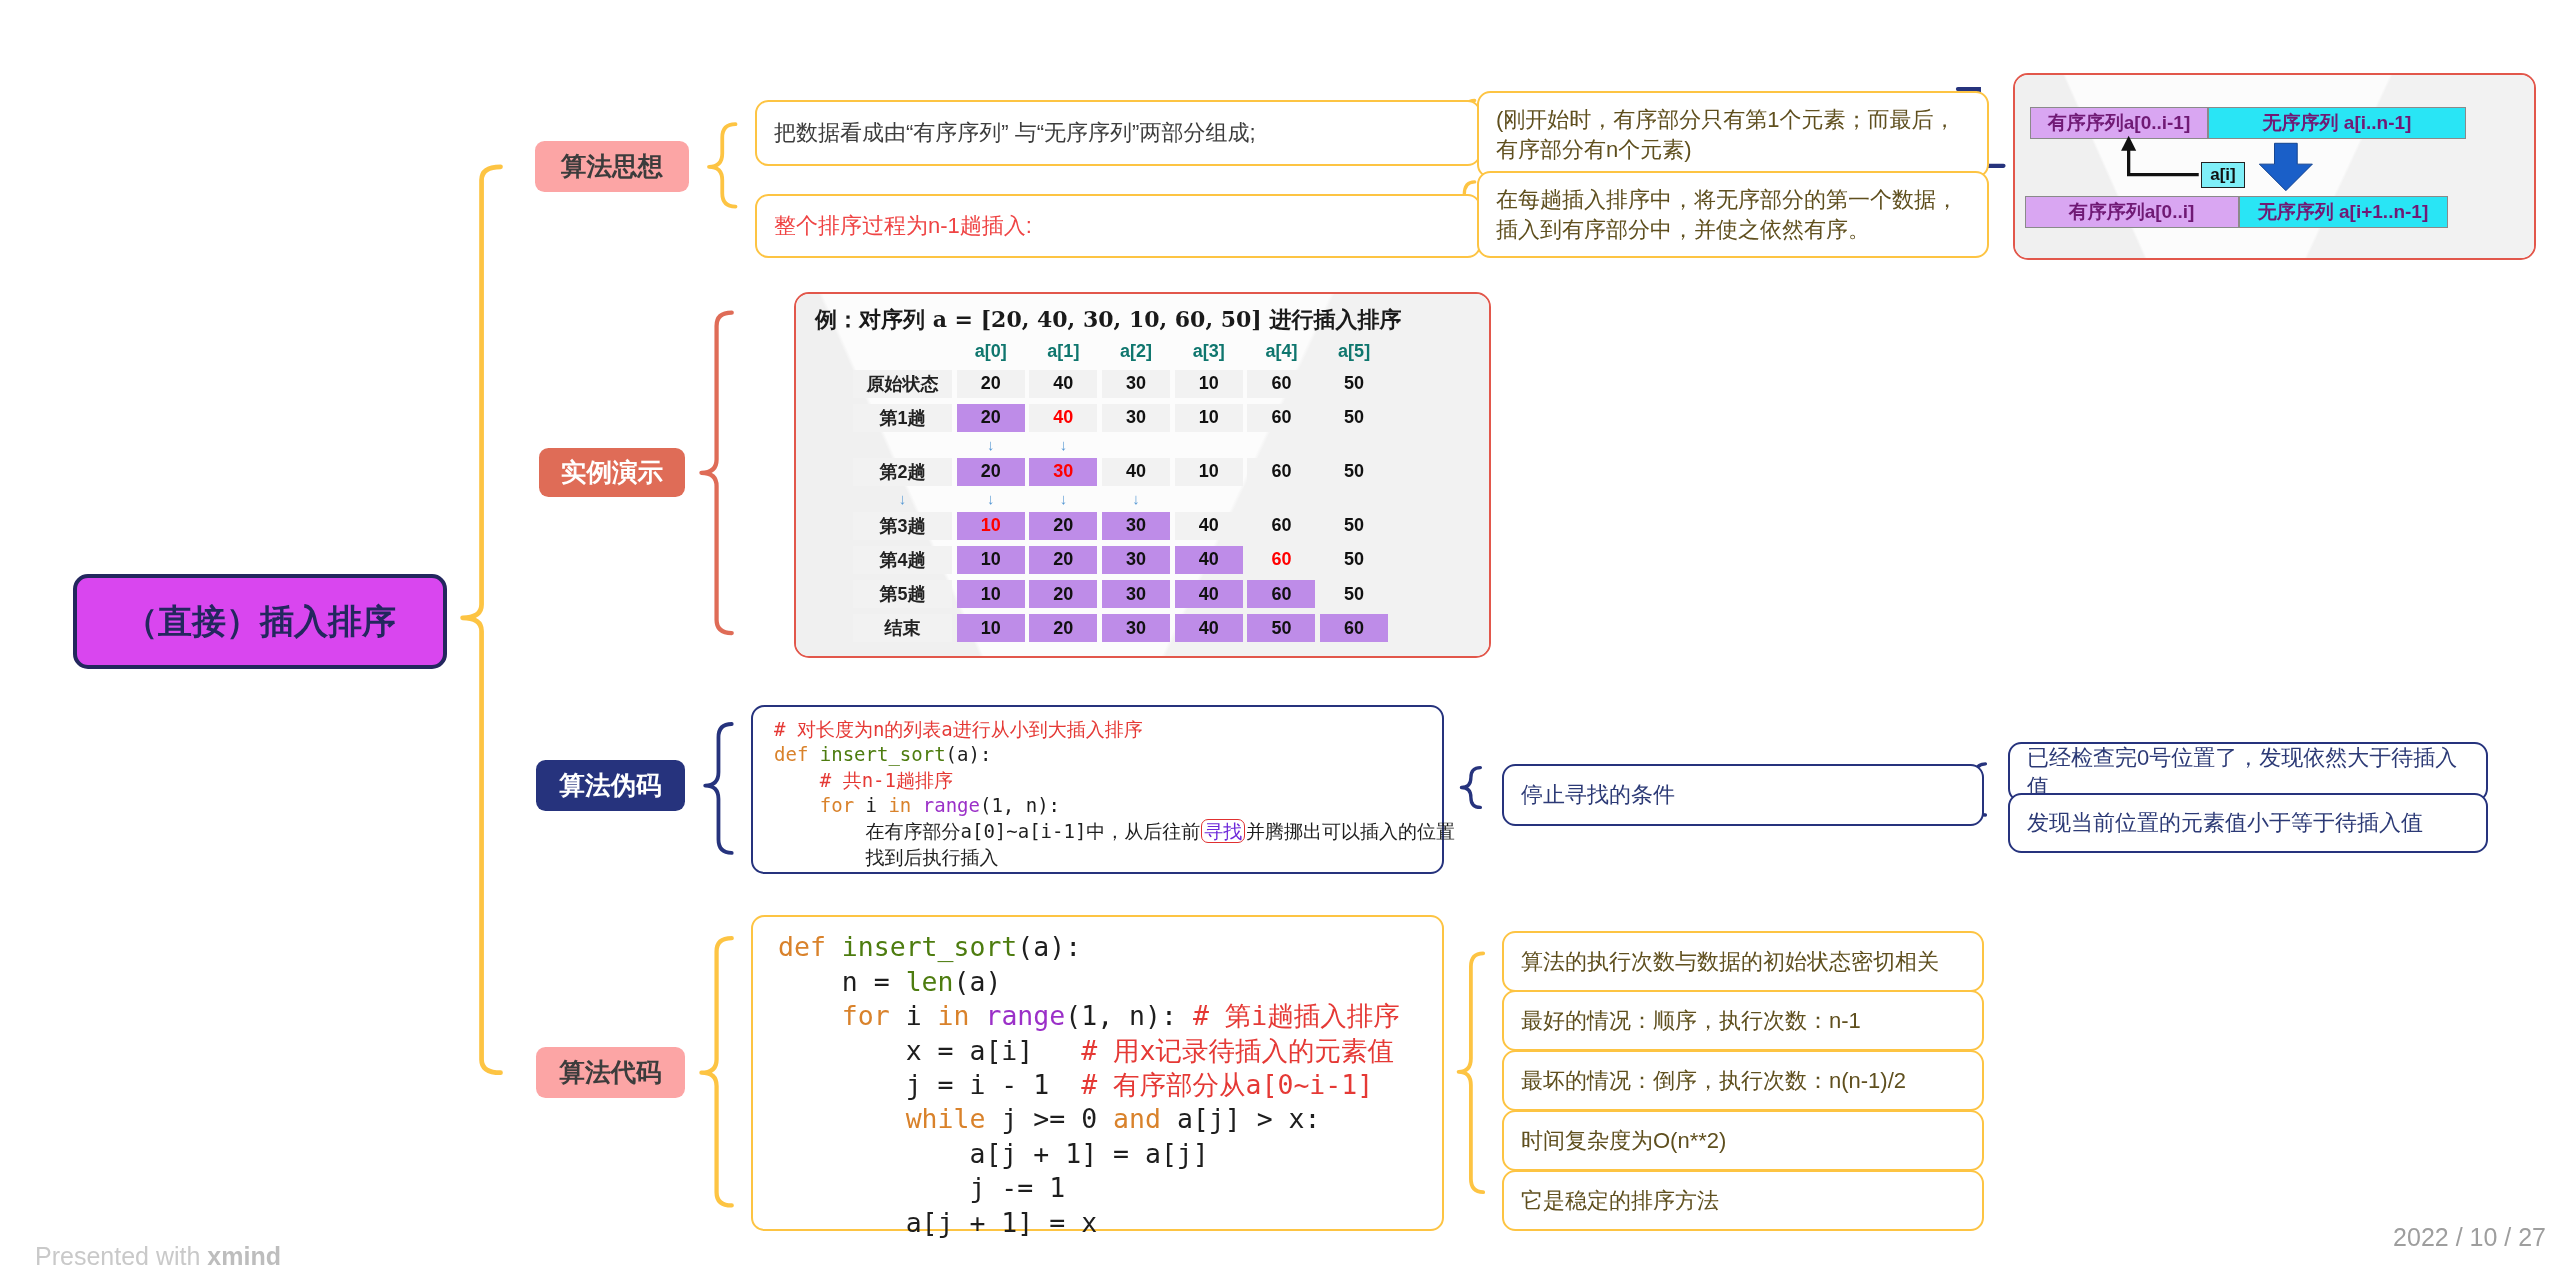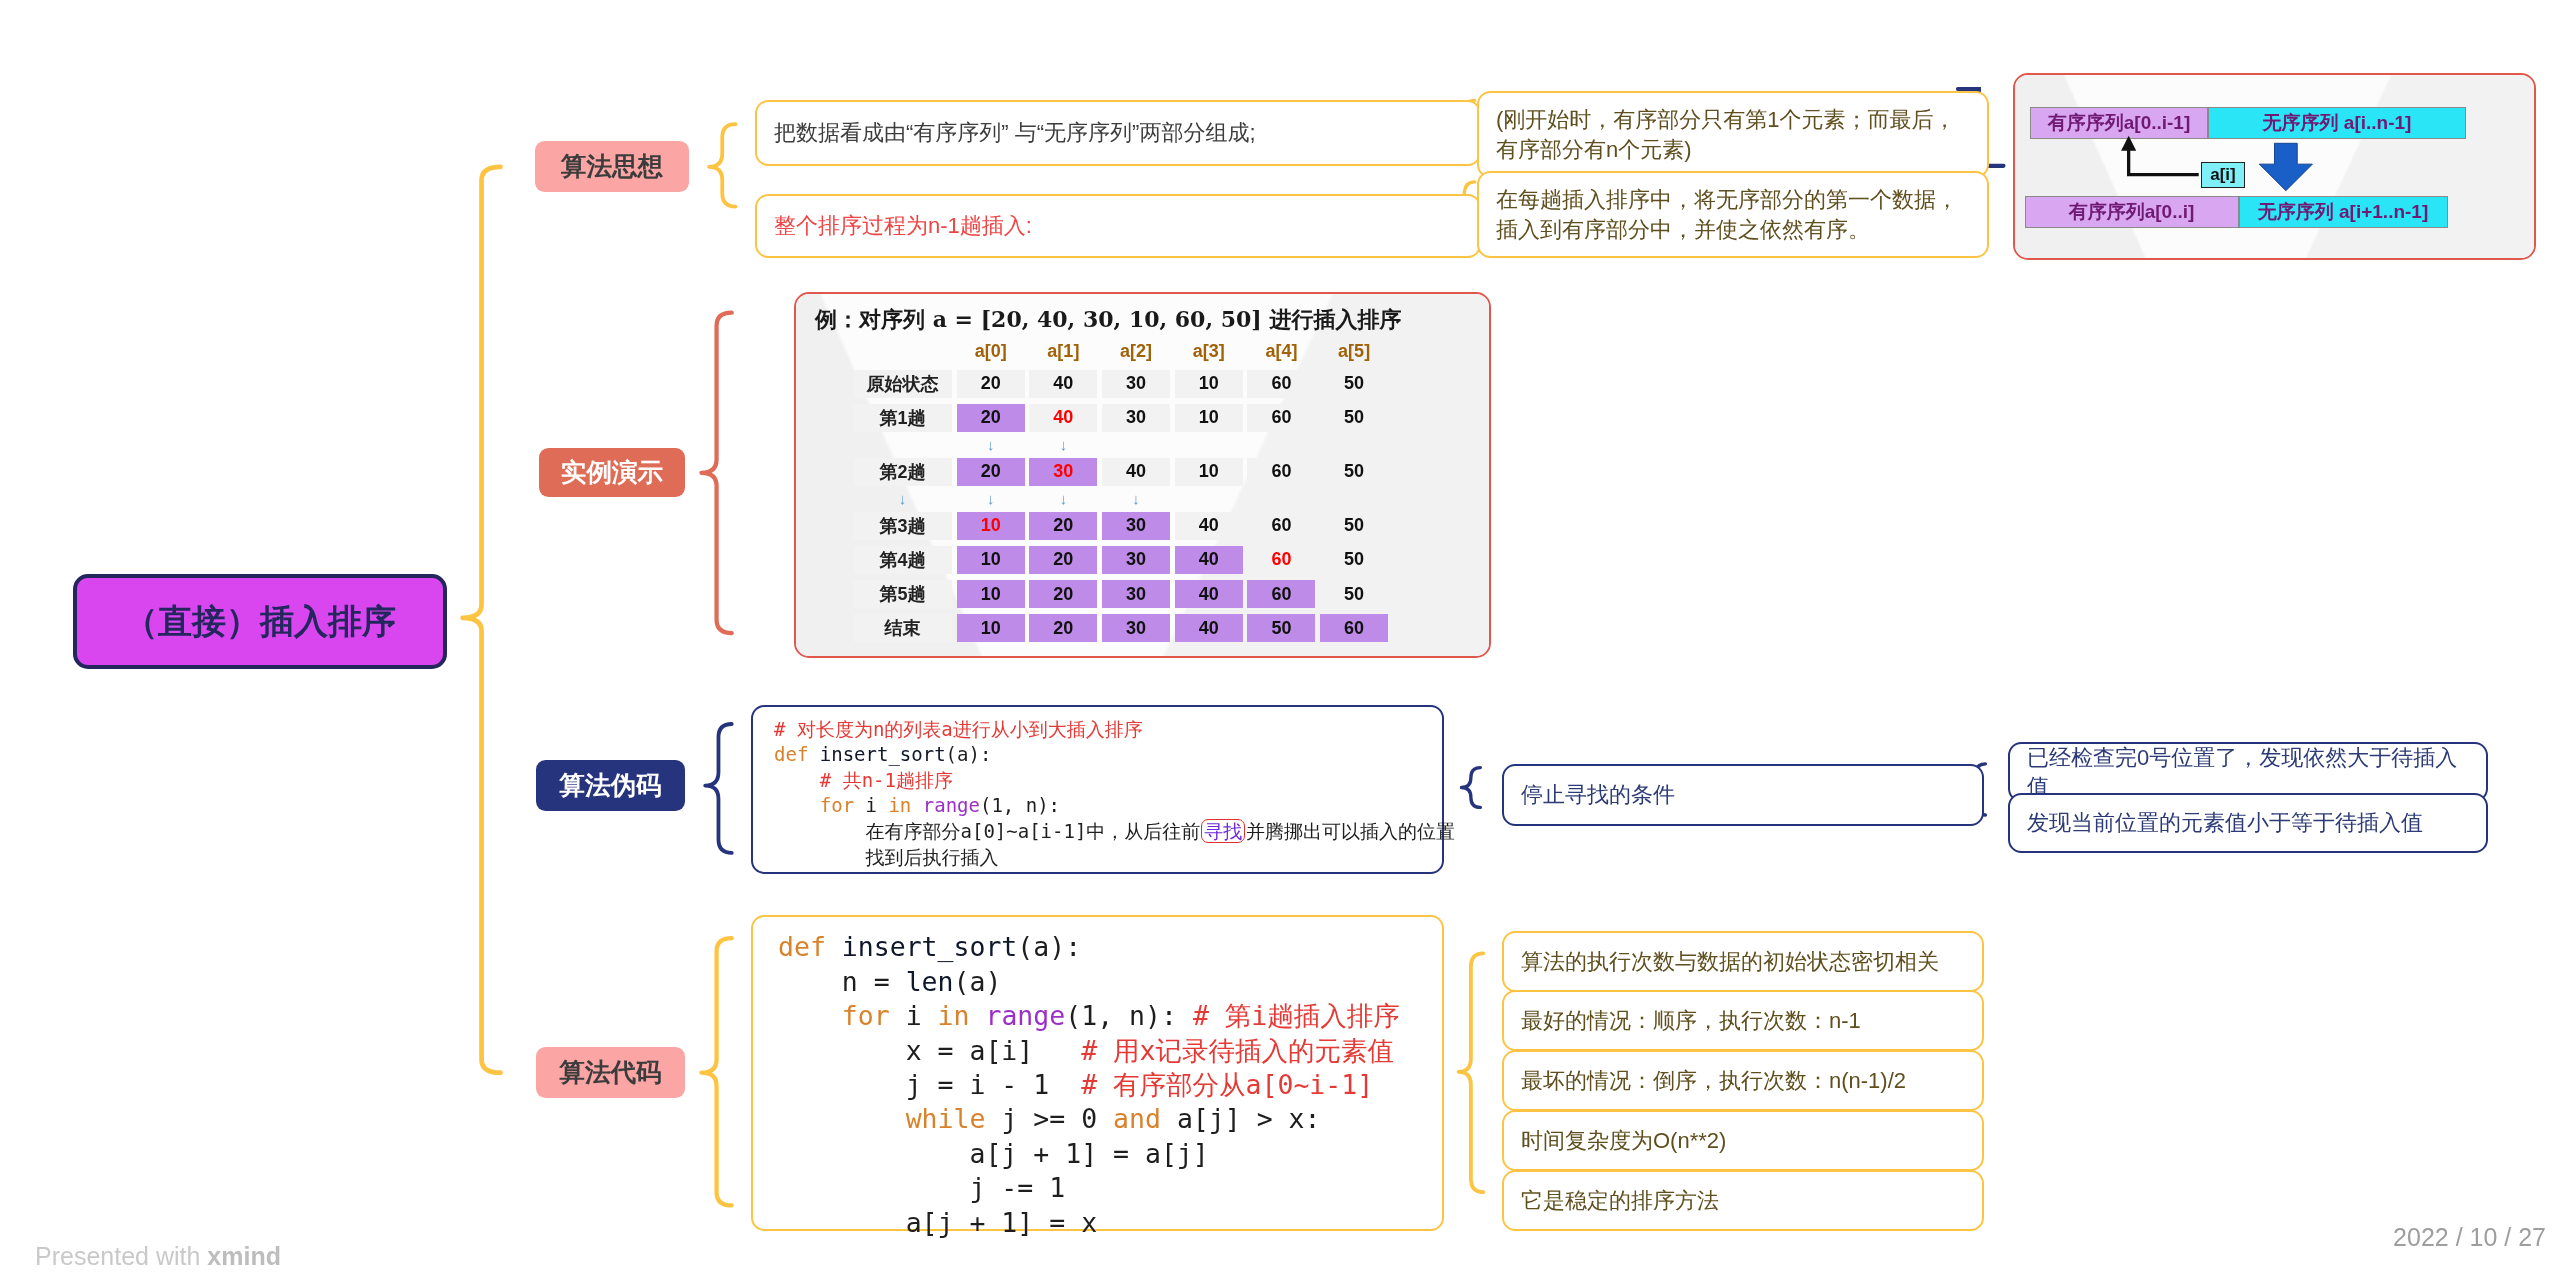--- a/index.html
+++ b/index.html
@@ -38,21 +38,21 @@
 
   
   .code-block{position:absolute;background:#fff;border-radius:13.3px;
     font-family:"DejaVu Sans Mono","Liberation Mono",monospace;}
   #pseudo-block{left:751px;top:705px;width:693px;height:169px;border:2.8px solid #26337D;
     font-size:19px;line-height:1.35;padding:9.5px 0 0 21px;box-sizing:border-box;}
   #code-block{left:751px;top:915px;width:693px;height:316px;border:2.8px solid #FDC443;
     font-size:26.5px;line-height:1.3;padding:13.3px 0 0 25px;box-sizing:border-box;}
   .code-line{white-space:pre;}
   .tk-k{color:#D9822B;}        
-  .tk-f{color:#0f172a;}        
+  .tk-f{color:#4d7c0f;}        
   .tk-r{color:#9B30C8;}        
   .tk-c{color:#E53935;}        
   .tk-p{color:#1E1E1E;}        
   .tk-b{color:#6d28d9;border:1.9px solid #E03030;border-radius:7px;padding:0 1.9px;margin:0 0.9px;}
 
   
   .img-box{position:absolute;border:2.8px solid #E2574B;border-radius:15px;background:#fcfcfc;overflow:hidden;}
   .img-tex{position:absolute;inset:0;background:
      linear-gradient(115deg, transparent 62%, #f2f2f2 62.5%),
      linear-gradient(246deg, transparent 78%, #f0f0f0 78.5%);}
@@ -67,21 +67,21 @@
   #ai-box{position:absolute;left:186px;top:87px;width:44px;height:25.6px;background:#7FEFF8;
     border:1.9px solid #222;display:flex;align-items:center;justify-content:center;
     font-weight:bold;font-size:17px;color:#111;box-sizing:border-box;}
 
   
   #demo-title{position:absolute;left:19px;top:11.4px;font-family:"DejaVu Serif","Liberation Serif",serif;
     font-weight:bold;font-size:22px;color:#1a1a1a;}
   #demo-table{position:absolute;left:57px;top:45px;display:grid;
     grid-template-columns:99px repeat(6,68px);column-gap:4.7px;row-gap:5.7px;}
   .th-cell{height:25px;display:flex;align-items:center;justify-content:center;
-    font-weight:bold;font-size:18px;color:#a16207;}
+    font-weight:bold;font-size:18px;color:#0f766e;}
   .rlabel{height:28.4px;display:flex;align-items:center;justify-content:center;
     font-weight:bold;font-size:18px;color:#222;background:#f2f2f2;}
   .tcell{height:28.4px;display:flex;align-items:center;justify-content:center;
     font-weight:bold;font-size:18px;color:#111;background:#f2f2f2;}
   .tcell.hl{background:#BE8CE8;}
   .tcell.red{color:#FF0000;}
   .ar-cell{height:14.2px;display:flex;align-items:center;justify-content:center;
     color:#5B9BD5;font-size:15px;line-height:1;}
 
   

